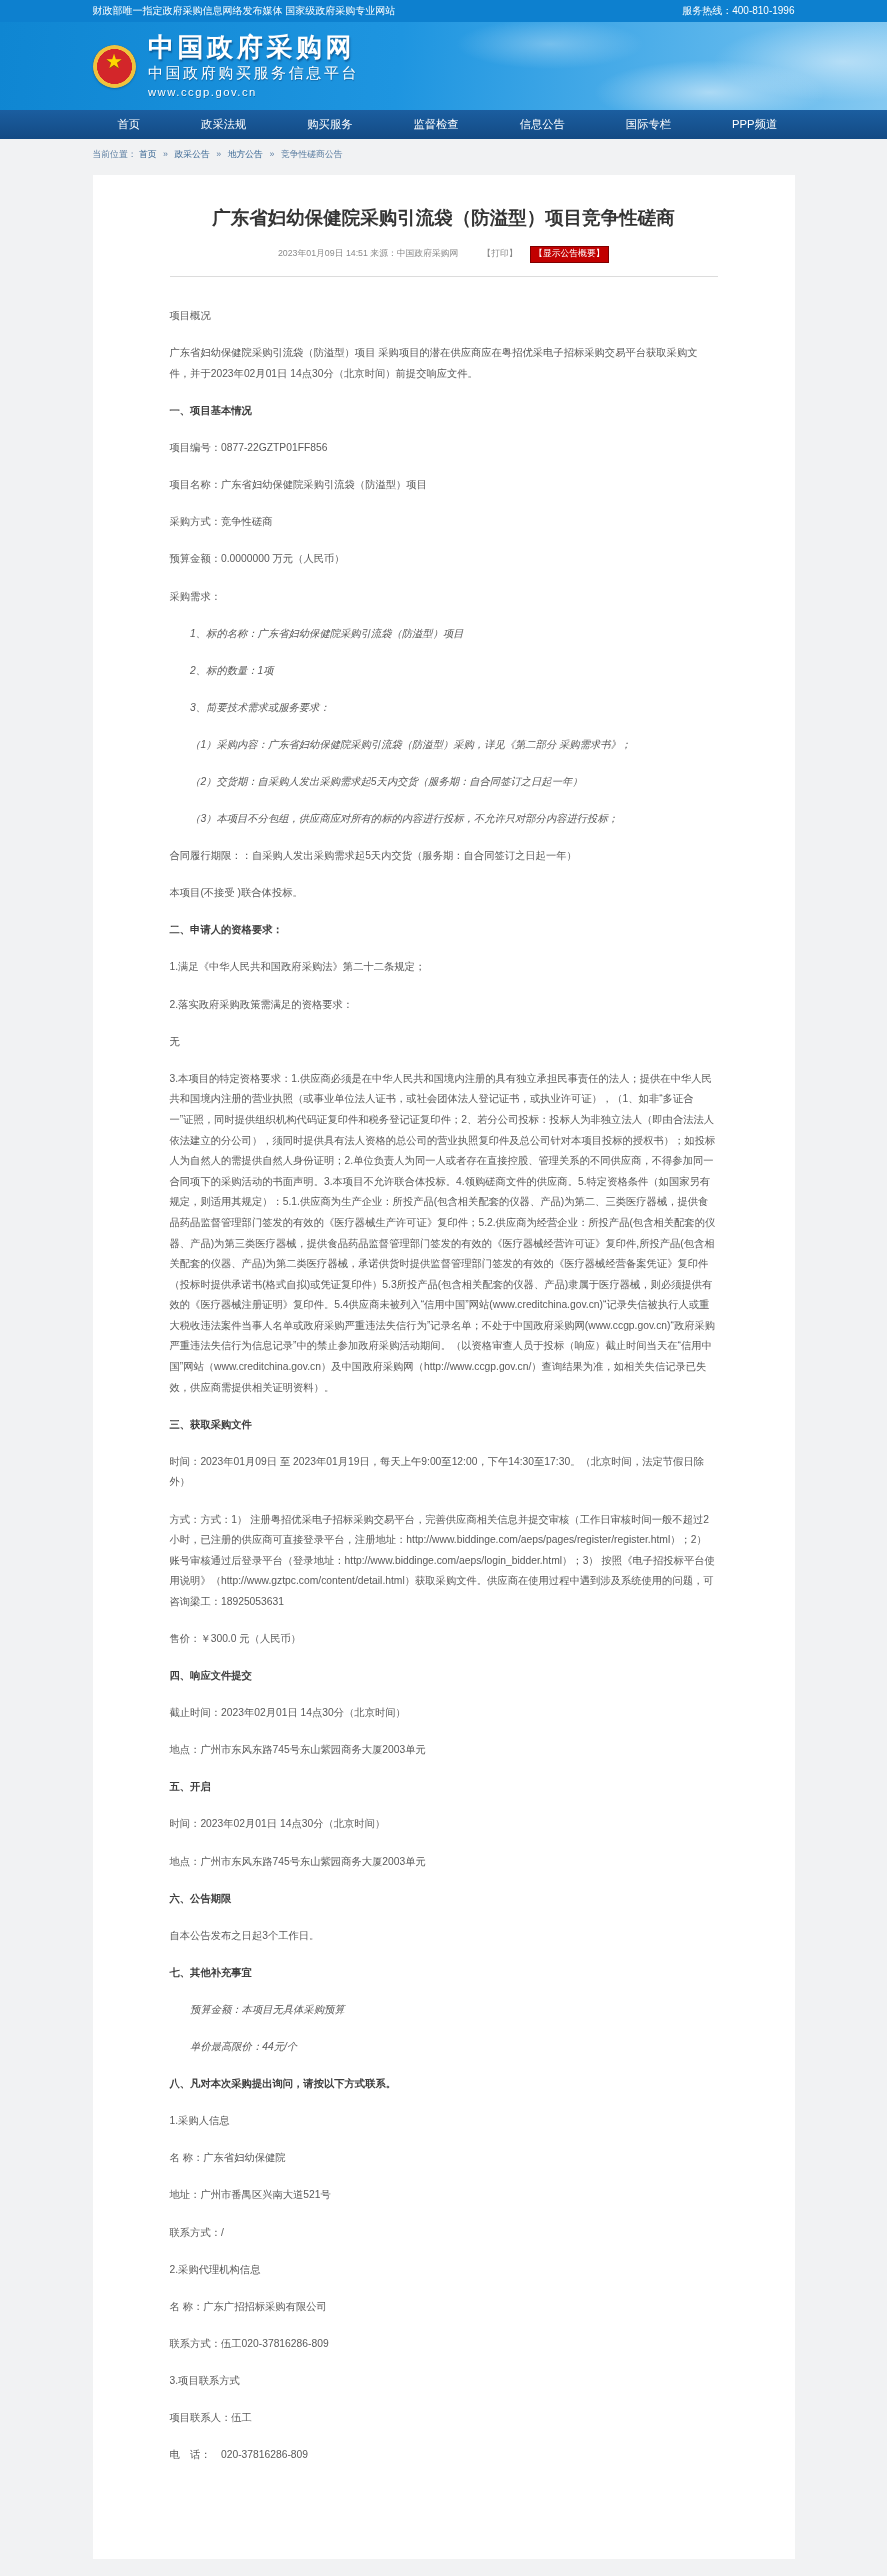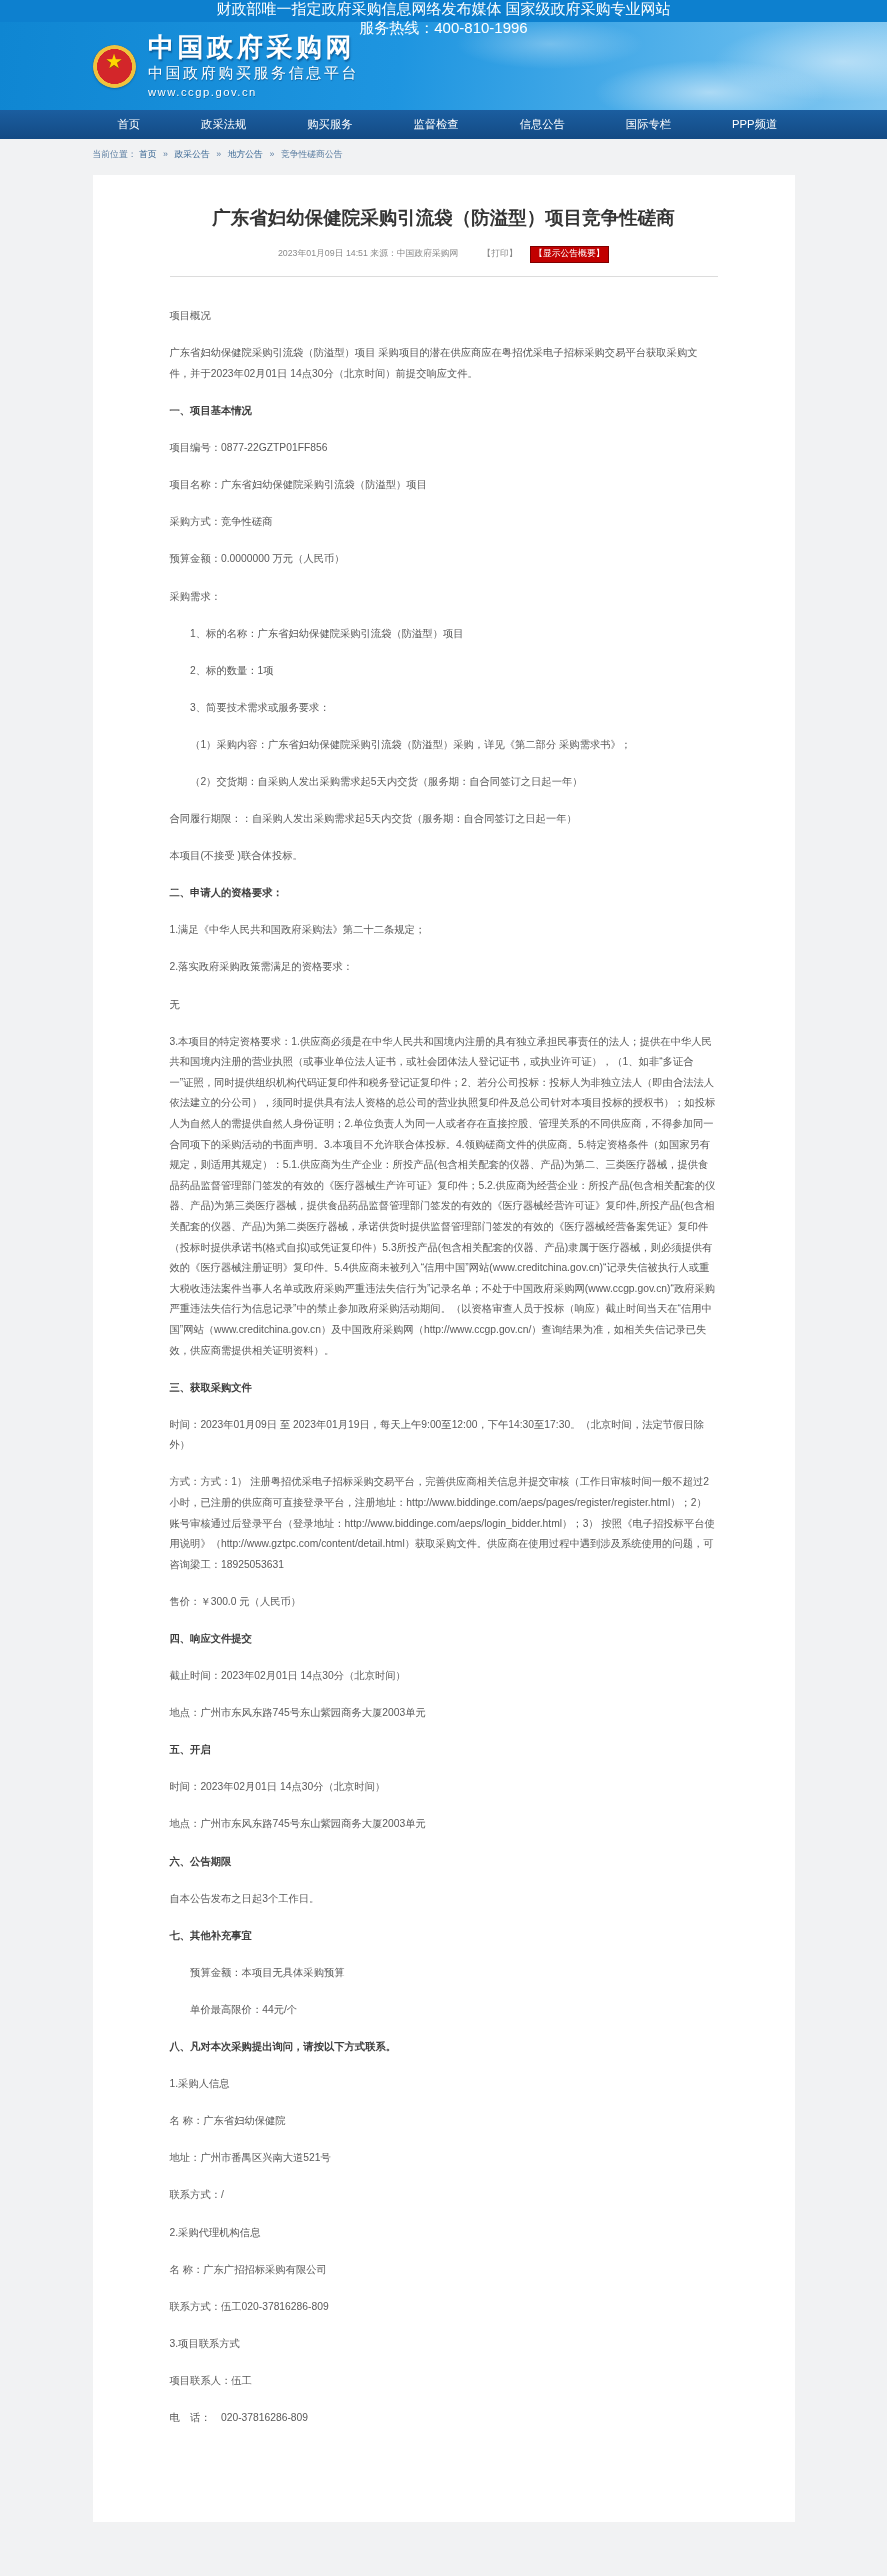--- a/index.html
+++ b/index.html
@@ -1,21 +1,21 @@
 <!DOCTYPE html>
 <html style="font-size:8.2px"><head>
 <meta charset="utf-8">
 <style>
   * { box-sizing: border-box; }
   body { margin:0; width:887px; background:#f1f2f3; font-family:"Liberation Sans","DejaVu Sans",sans-serif; }
   .inner { width:702px; margin:0 auto; }
 
   
   .topbar { height:22px; background:#0d80cf; }
-  .topbar .inner { height:100%; display:flex; justify-content:space-between; align-items:center; color:#fff; font-size:15px;flex-direction:column; }
+  .topbar .inner { height:100%; display:flex; justify-content:space-between; align-items:center; color:#fff; font-size:10px; }
 
   
   .banner { height:88px;
     background:
       radial-gradient(ellipse 165px 46px at 80% 80%, rgba(255,255,255,.5), rgba(255,255,255,0) 70%),
       radial-gradient(ellipse 134px 36px at 62% 25%, rgba(255,255,255,.3), rgba(255,255,255,0) 70%),
       radial-gradient(ellipse 185px 57px at 95% 45%, rgba(255,255,255,.45), rgba(255,255,255,0) 70%),
       linear-gradient(95deg,#0f86d2 0%,#1e95e0 45%,#5cb6ec 82%,#86c9f1 100%); }
   .banner .inner { height:100%; display:flex; align-items:center; }
   .emblem { width:43px; height:43px; border-radius:50%; flex:0 0 auto; position:relative;
@@ -40,21 +40,21 @@
 
   
   .card { background:#fff; padding:30px 77px 77px; }
   .card h1 { font-size:18.5px; color:#343434; font-weight:bold; text-align:center; margin:0 0 15.5px; line-height:1.4; }
   .meta { text-align:center; color:#8a8a8a; font-size:8.8px; margin-bottom:13.4px; }
   .meta .print { color:#8a8a8a; text-decoration:none;padding-left:24px; }
   .meta .badge { display:inline-block; background:#c20000; border:0.5px solid #7e0000; color:#fff; padding:1px 3.6px 1.5px; margin-left:12px; text-decoration:none; }
   .rule { border:0; border-top:0.5px solid #dcdcdc; margin:0 0 29px; }
   .article p { font-size:10.3px; line-height:20.6px; color:#595959; margin:0 0 16.5px; word-break:break-all; }
   .article p.h { font-weight:bold; color:#3d3d3d; }
-  .article p.ind { padding-left:20.6px; }
+  .article p.ind { padding-left:20.6px;font-style:italic; }
 </style>
 </head>
 <body>
 
 <div>
 
   <div class="topbar">
     <div class="inner">
       <span>财政部唯一指定政府采购信息网络发布媒体 国家级政府采购专业网站</span>
       <span>服务热线：400-810-1996</span>
@@ -113,20 +113,21 @@
       <p>项目编号：0877-22GZTP01FF856</p>
       <p>项目名称：广东省妇幼保健院采购引流袋（防溢型）项目</p>
       <p>采购方式：竞争性磋商</p>
       <p>预算金额：0.0000000 万元（人民币）</p>
       <p>采购需求：</p>
       <p class="ind">1、标的名称：广东省妇幼保健院采购引流袋（防溢型）项目</p>
       <p class="ind">2、标的数量：1项</p>
       <p class="ind">3、简要技术需求或服务要求：</p>
       <p class="ind">（1）采购内容：广东省妇幼保健院采购引流袋（防溢型）采购，详见《第二部分 采购需求书》；</p>
       <p class="ind">（2）交货期：自采购人发出采购需求起5天内交货（服务期：自合同签订之日起一年）</p>
+      <p class="ind">（3）本项目不分包组，供应商应对所有的标的内容进行投标，不允许只对部分内容进行投标；</p>
       <p>合同履行期限：：自采购人发出采购需求起5天内交货（服务期：自合同签订之日起一年）</p>
       <p>本项目(不接受 )联合体投标。</p>
       <p class="h">二、申请人的资格要求：</p>
       <p>1.满足《中华人民共和国政府采购法》第二十二条规定；</p>
       <p>2.落实政府采购政策需满足的资格要求：</p>
       <p>无</p>
       <p>3.本项目的特定资格要求：1.供应商必须是在中华人民共和国境内注册的具有独立承担民事责任的法人；提供在中华人民共和国境内注册的营业执照（或事业单位法人证书，或社会团体法人登记证书，或执业许可证），（1、如非“多证合一”证照，同时提供组织机构代码证复印件和税务登记证复印件；2、若分公司投标：投标人为非独立法人（即由合法法人依法建立的分公司），须同时提供具有法人资格的总公司的营业执照复印件及总公司针对本项目投标的授权书）；如投标人为自然人的需提供自然人身份证明；2.单位负责人为同一人或者存在直接控股、管理关系的不同供应商，不得参加同一合同项下的采购活动的书面声明。3.本项目不允许联合体投标。4.领购磋商文件的供应商。5.特定资格条件（如国家另有规定，则适用其规定）：5.1.供应商为生产企业：所投产品(包含相关配套的仪器、产品)为第二、三类医疗器械，提供食品药品监督管理部门签发的有效的《医疗器械生产许可证》复印件；5.2.供应商为经营企业：所投产品(包含相关配套的仪器、产品)为第三类医疗器械，提供食品药品监督管理部门签发的有效的《医疗器械经营许可证》复印件,所投产品(包含相关配套的仪器、产品)为第二类医疗器械，承诺供货时提供监督管理部门签发的有效的《医疗器械经营备案凭证》复印件（投标时提供承诺书(格式自拟)或凭证复印件）5.3所投产品(包含相关配套的仪器、产品)隶属于医疗器械，则必须提供有效的《医疗器械注册证明》复印件。5.4供应商未被列入“信用中国”网站(www.creditchina.gov.cn)“记录失信被执行人或重大税收违法案件当事人名单或政府采购严重违法失信行为”记录名单；不处于中国政府采购网(www.ccgp.gov.cn)“政府采购严重违法失信行为信息记录”中的禁止参加政府采购活动期间。（以资格审查人员于投标（响应）截止时间当天在“信用中国”网站（www.creditchina.gov.cn）及中国政府采购网（http://www.ccgp.gov.cn/）查询结果为准，如相关失信记录已失效，供应商需提供相关证明资料）。</p>
       <p class="h">三、获取采购文件</p>
       <p>时间：2023年01月09日 至 2023年01月19日，每天上午9:00至12:00，下午14:30至17:30。（北京时间，法定节假日除外）</p>
       <p>方式：方式：1） 注册粤招优采电子招标采购交易平台，完善供应商相关信息并提交审核（工作日审核时间一般不超过2小时，已注册的供应商可直接登录平台，注册地址：http://www.biddinge.com/aeps/pages/register/register.html）；2） 账号审核通过后登录平台（登录地址：http://www.biddinge.com/aeps/login_bidder.html）；3） 按照《电子招投标平台使用说明》（http://www.gztpc.com/content/detail.html）获取采购文件。供应商在使用过程中遇到涉及系统使用的问题，可咨询梁工：18925053631</p>

